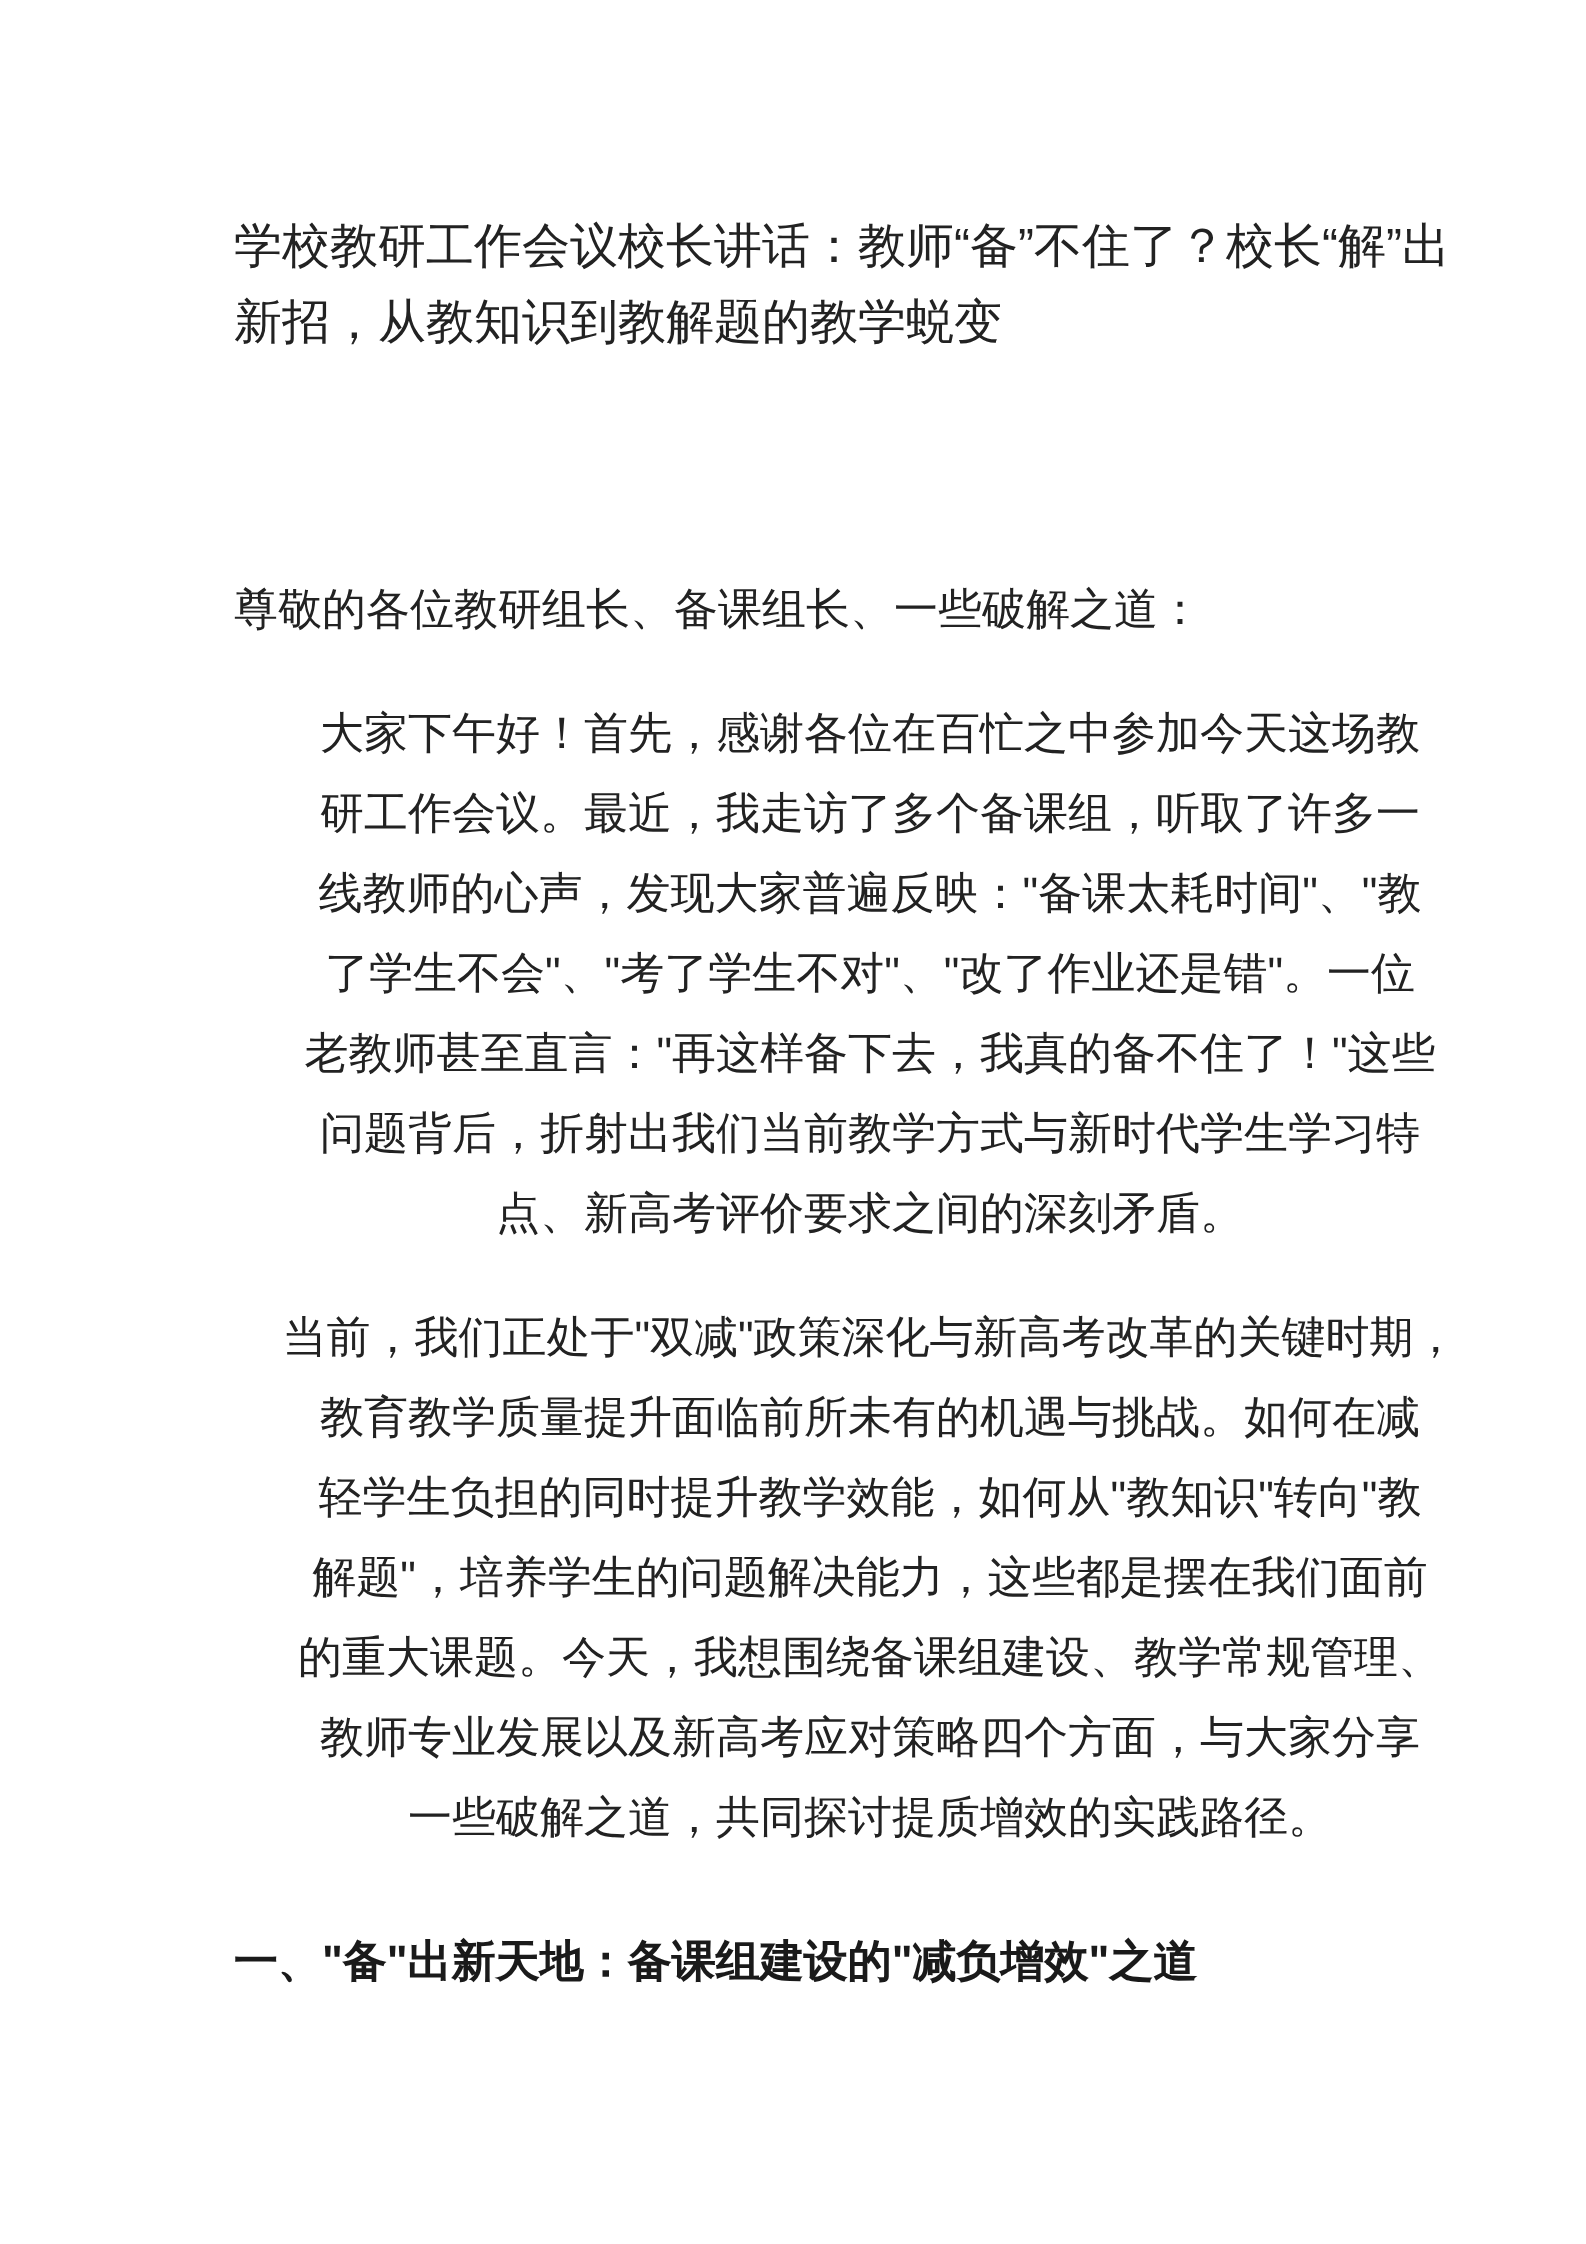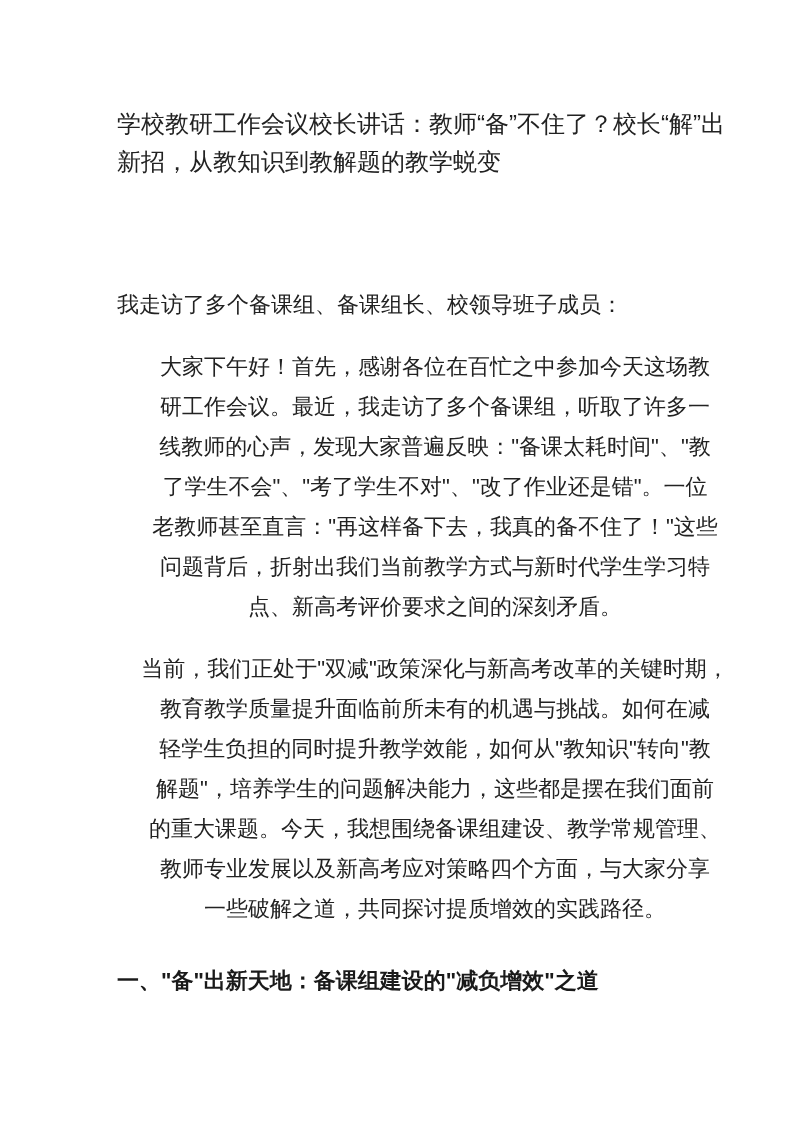--- a/index.html
+++ b/index.html
@@ -53,21 +53,21 @@
     color: #1a1a1a;
   }
 </style>
 </head>
 <body>
 
 <div class="page">
   <h1 class="title">学校教研工作会议校长讲话：教师“备”不住了？校长“解”出
 新招，从教知识到教解题的教学蜕变</h1>
 
-  <p class="greeting">我走访了多个备课组、备课组长、校领导班子成员：</p>
+  <p class="greeting">尊敬的各位教研组长、备课组长、一些破解之道：</p>
 
   <p class="para">大家下午好！首先，感谢各位在百忙之中参加今天这场教
 研工作会议。最近，我走访了多个备课组，听取了许多一
 线教师的心声，发现大家普遍反映："备课太耗时间"、"教
 了学生不会"、"考了学生不对"、"改了作业还是错"。一位
 老教师甚至直言："再这样备下去，我真的备不住了！"这些
 问题背后，折射出我们当前教学方式与新时代学生学习特
 点、新高考评价要求之间的深刻矛盾。</p>
 
   <p class="para">当前，我们正处于"双减"政策深化与新高考改革的关键时期，

